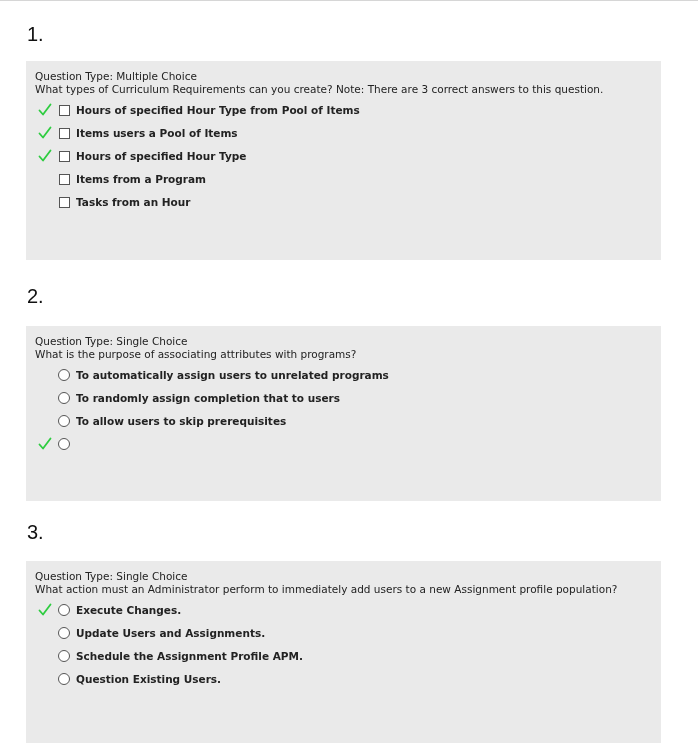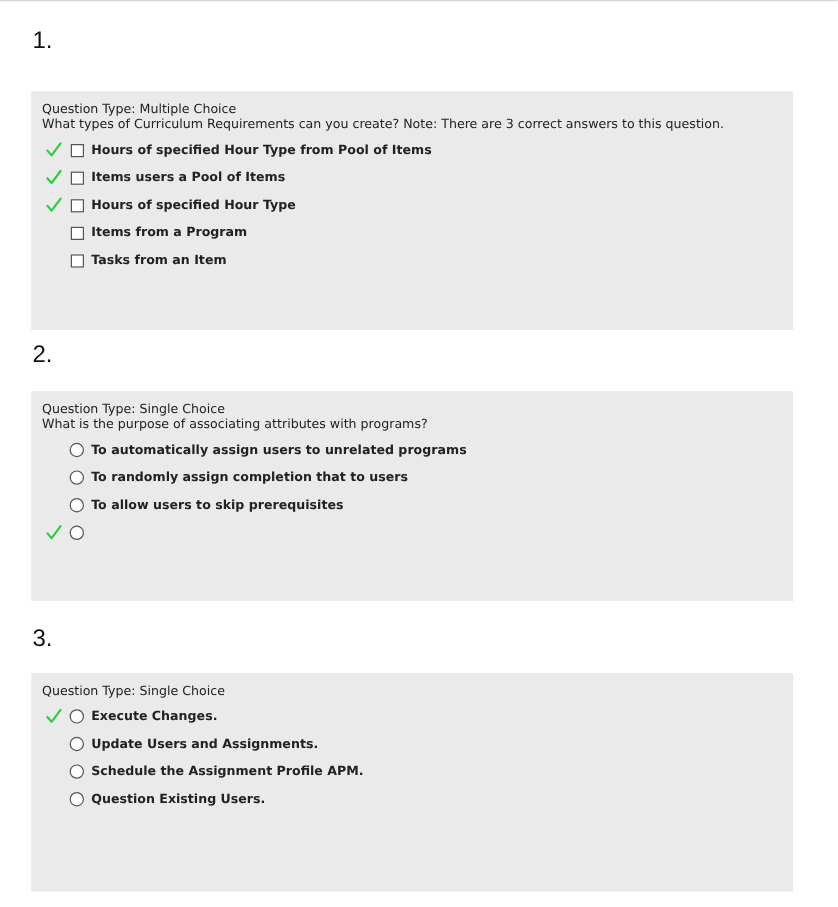--- a/index.html
+++ b/index.html
@@ -29,21 +29,21 @@
   .radio {
     position: absolute; left: 23px; width: 12px; height: 12px; border: 1px solid #555;
     background: #fff; border-radius: 50%; box-sizing: border-box; top: 5px;
   }
   .label { position: absolute; left: 41px; top: 4px; line-height: 14px; }
 </style>
 </head>
 <body>
 
 <div class="qnum" style="top:22px;">1.</div>
-<div class="card" style="top:75px;height:199px;">
+<div class="card" style="top:60px;height:199px;">
   <div class="qtype">Question Type: Multiple Choice</div>
   <div class="qtext">What types of Curriculum Requirements can you create? Note: There are 3 correct answers to this question.</div>
   <div class="opts">
       <div class="opt">
         <svg class="check" viewBox="0 0 14 16">
           <path d="M1.5 8.5 L5 12.5 L12.5 2.5" fill="none" stroke="#2ecc40" stroke-width="1.8" stroke-linecap="round" stroke-linejoin="round"></path>
         </svg>
         <span class="box"></span>
         <span class="label">Hours of specified Hour Type from Pool of Items</span>
       </div>
@@ -60,21 +60,21 @@
         </svg>
         <span class="box"></span>
         <span class="label">Hours of specified Hour Type</span>
       </div>
       <div class="opt">
         <span class="box"></span>
         <span class="label">Items from a Program</span>
       </div>
       <div class="opt">
         <span class="box"></span>
-        <span class="label">Tasks from an Item</span>
+        <span class="label">Tasks from an Hour</span>
       </div>
     </div>
 </div>
 
 <div class="qnum" style="top:284px;">2.</div>
 <div class="card" style="top:325px;height:175px;">
   <div class="qtype">Question Type: Single Choice</div>
   <div class="qtext">What is the purpose of associating attributes with programs?</div>
   <div class="opts">
       <div class="opt">
@@ -94,20 +94,21 @@
           <path d="M1.5 8.5 L5 12.5 L12.5 2.5" fill="none" stroke="#2ecc40" stroke-width="1.8" stroke-linecap="round" stroke-linejoin="round"></path>
         </svg>
         <span class="radio"></span>
       </div>
     </div>
 </div>
 
 <div class="qnum" style="top:520px;">3.</div>
 <div class="card" style="top:560px;height:182px;">
   <div class="qtype">Question Type: Single Choice</div>
+  <div class="qtext">What action must an Administrator perform to immediately add users to a new Assignment profile population?</div>
   <div class="opts">
       <div class="opt">
         <svg class="check" viewBox="0 0 14 16">
           <path d="M1.5 8.5 L5 12.5 L12.5 2.5" fill="none" stroke="#2ecc40" stroke-width="1.8" stroke-linecap="round" stroke-linejoin="round"></path>
         </svg>
         <span class="radio"></span>
         <span class="label">Execute Changes.</span>
       </div>
       <div class="opt">
         <span class="radio"></span>

